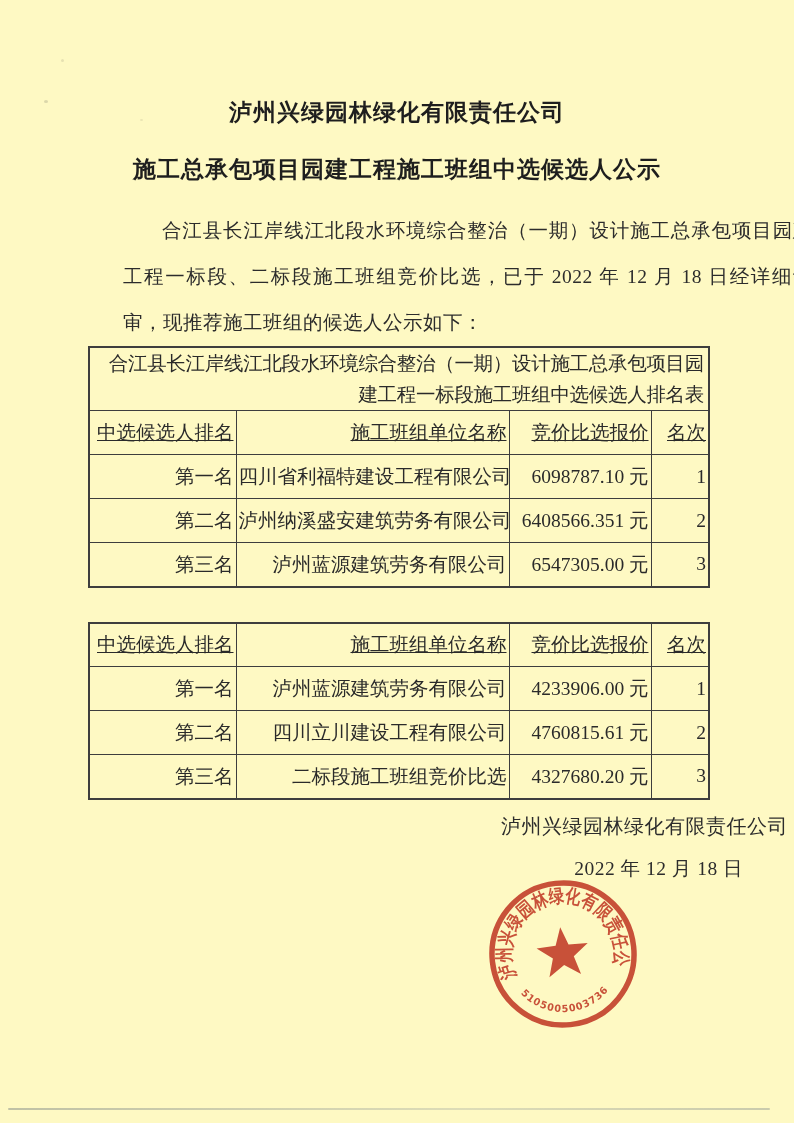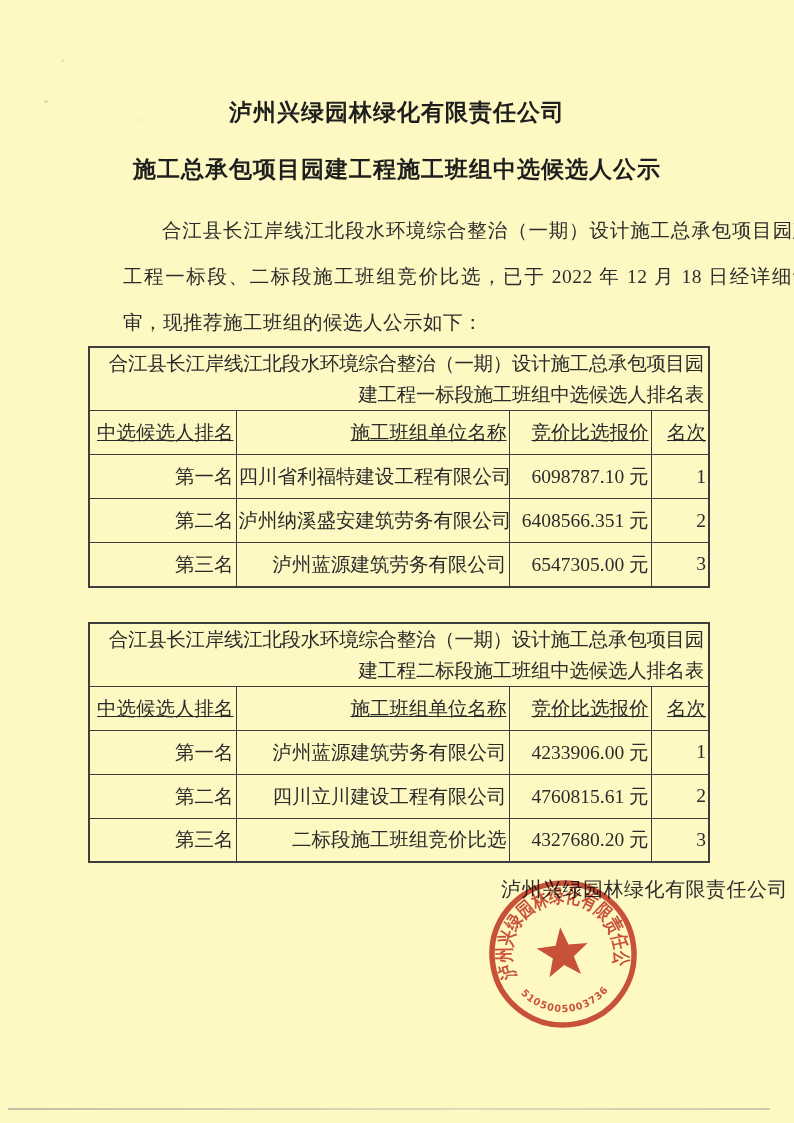--- a/index.html
+++ b/index.html
@@ -151,23 +151,20 @@
     </table>
 
     <table class="rank-table second">
       <colgroup>
         <col class="col-rank">
           <col class="col-name">
           <col class="col-price">
           <col class="col-place">
       </colgroup>
       <tbody>
-        <tr class="caption-row">
-          <td class="caption-cell" colspan="4">合江县长江岸线江北段水环境综合整治（一期）设计施工总承包项目园建工程二标段施工班组中选候选人排名表</td>
-        </tr>
         <tr class="header-row">
           <th>中选候选人排名</th>
           <th>施工班组单位名称</th>
           <th>竞价比选报价</th>
           <th>名次</th>
         </tr>
         <tr class="data-row">
           <td>第一名</td>
           <td>泸州蓝源建筑劳务有限公司</td>
           <td>4233906.00 元</td>
@@ -183,20 +180,21 @@
           <td>第三名</td>
           <td>二标段施工班组竞价比选</td>
           <td>4327680.20 元</td>
           <td>3</td>
         </tr>
       </tbody>
     </table>
 
     <div class="signature">
       <div class="sig-company">泸州兴绿园林绿化有限责任公司</div>
+      <div class="sig-date">2022 年 12 月 18 日</div>
     </div>
 
   </div>
 
   <div class="seal">
     <svg viewBox="0 0 152 152">
       <circle class="ring" cx="76" cy="76" r="71"></circle>
       <polygon class="star" points="76,49 82.5,67.1 101.7,67.7 86.5,79.4 91.9,97.8 76,87 60.1,97.8 65.5,79.4 50.3,67.7 69.5,67.1"></polygon>
       <path id="arcTop" class="arc-guide" d="M 27.1 93.8 A 52 52 0 1 1 124.9 93.8"></path>
       <path id="arcBottom" class="arc-guide" d="M 28.5 109.3 A 58 58 0 0 0 123.5 109.3"></path>

